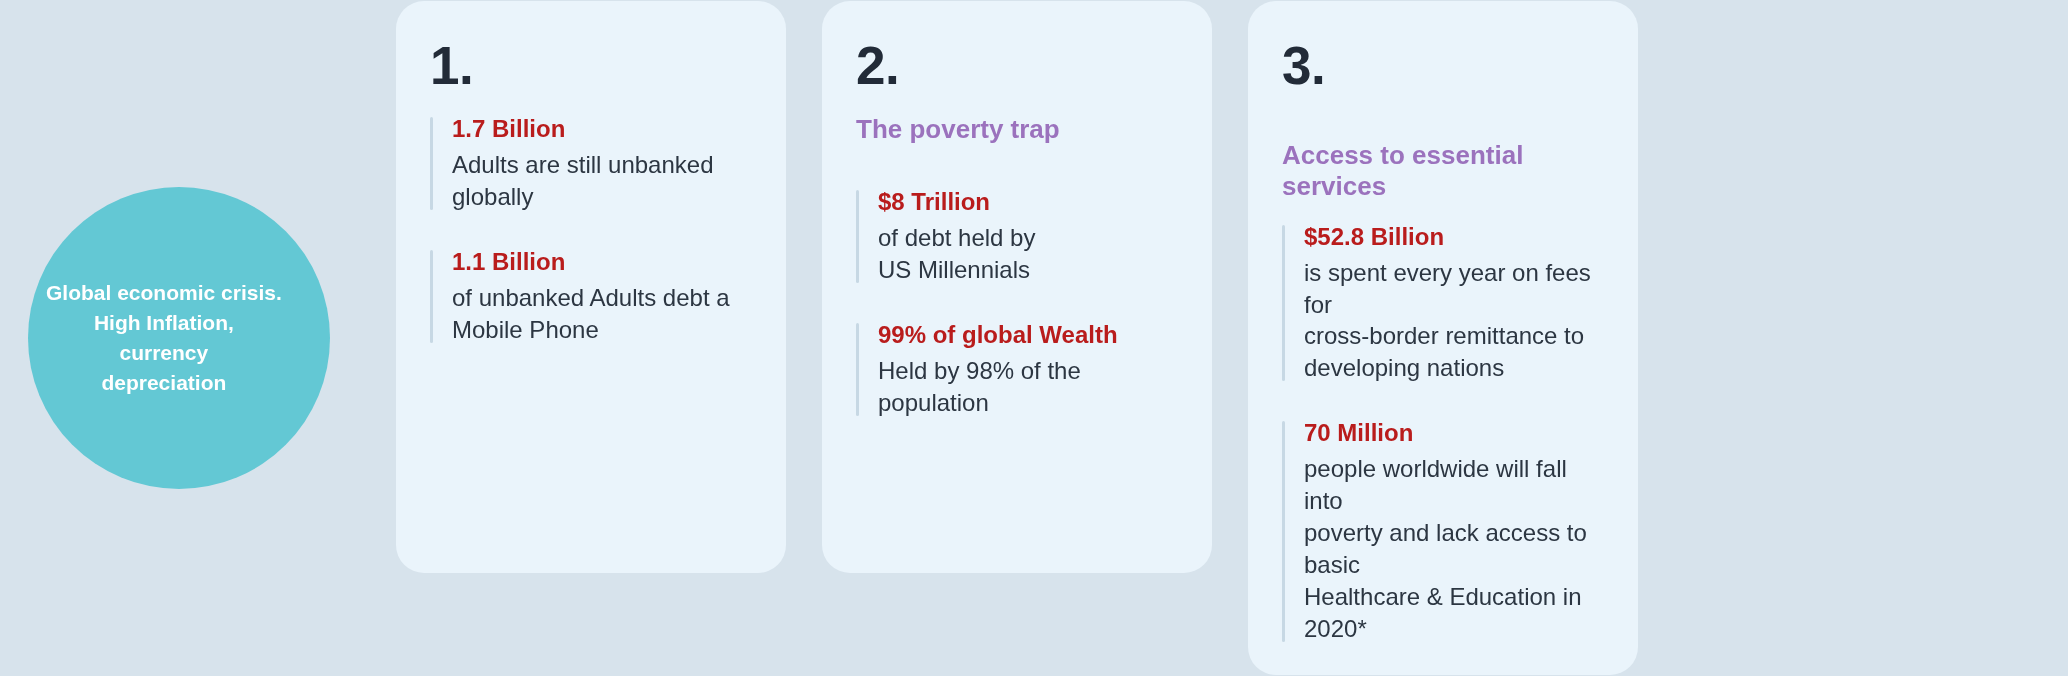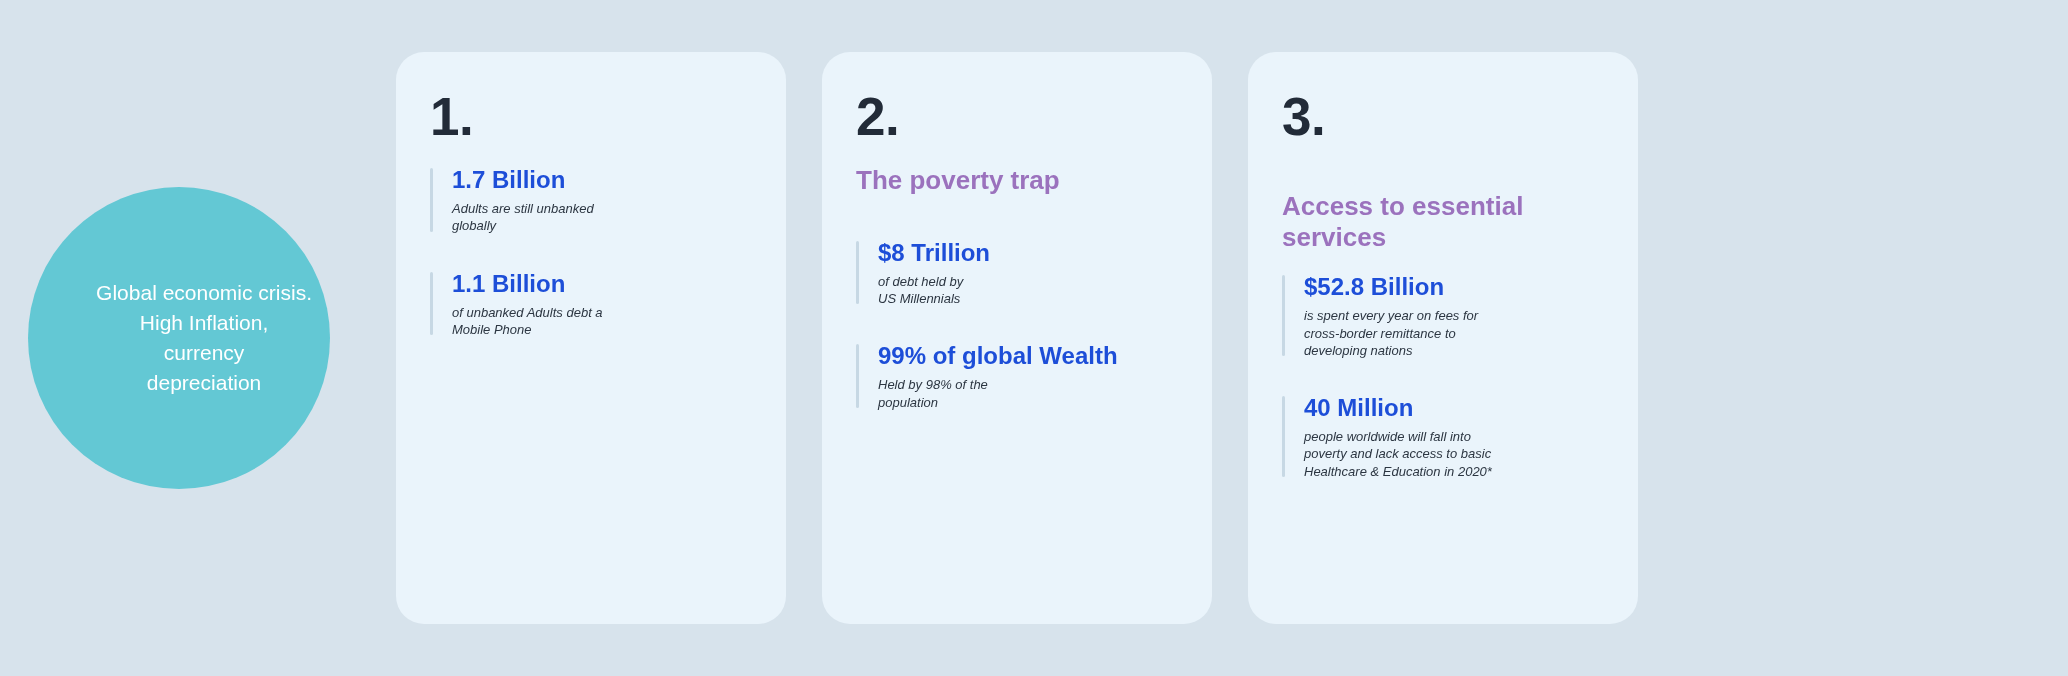--- a/index.html
+++ b/index.html
@@ -27,23 +27,23 @@
   
   .circle {
     flex: 0 0 auto;
     width: 302px;
     height: 302px;
     border-radius: 50%;
     background: #63c8d4;
     color: #ffffff;
     display: flex;
     align-items: center;
-    justify-content: flex-end;
+    justify-content: flex-start;
     text-align: center;
-    font-weight: normal;
+    font-weight: bold;
     font-size: 21px;
     line-height: 1.42;
     box-sizing: border-box;
     padding: 18px;
   }
   .circle-left { margin-left: 0px; }
   .circle-right { margin-left: 62px; }
   .circle p {
     margin: 0;
     white-space: pre-line;
@@ -95,31 +95,30 @@
     left: 0;
     top: 3px;
     bottom: 3px;
     width: 3px;
     background: #c7d8e4;
     border-radius: 2px;
   }
   .fact-headline {
     font-size: 24px;
     font-weight: bold;
-    color: #1d4ed8;
+    color: #b91c1c;
     line-height: 1.25;
     margin: 0 0 5px 0;
   }
   .fact-body {
-    font-size: 13px;
+    font-size: 24px;
     color: #2c3642;
     line-height: 1.33;
     margin: 0;
     white-space: pre-line;
-    font-style: italic;
   }
 </style>
 </head>
 <body>
 
 <div class="stage">
 
   <div class="circle circle-left">
     <p>Global economic crisis.
 High Inflation,
@@ -166,21 +165,21 @@
       <div class="card-number">3.</div>
       <div class="card-title two-line">Access to essential services</div>
       <div class="facts">
         <div class="fact">
           <p class="fact-headline">$52.8 Billion</p>
           <p class="fact-body">is spent every year on fees for
 cross-border remittance to
 developing nations</p>
         </div>
         <div class="fact">
-          <p class="fact-headline">40 Million</p>
+          <p class="fact-headline">70 Million</p>
           <p class="fact-body">people worldwide will fall into
 poverty and lack access to basic
 Healthcare &amp; Education in 2020*</p>
         </div>
       </div>
     </div>
 
   </div>
 
 

